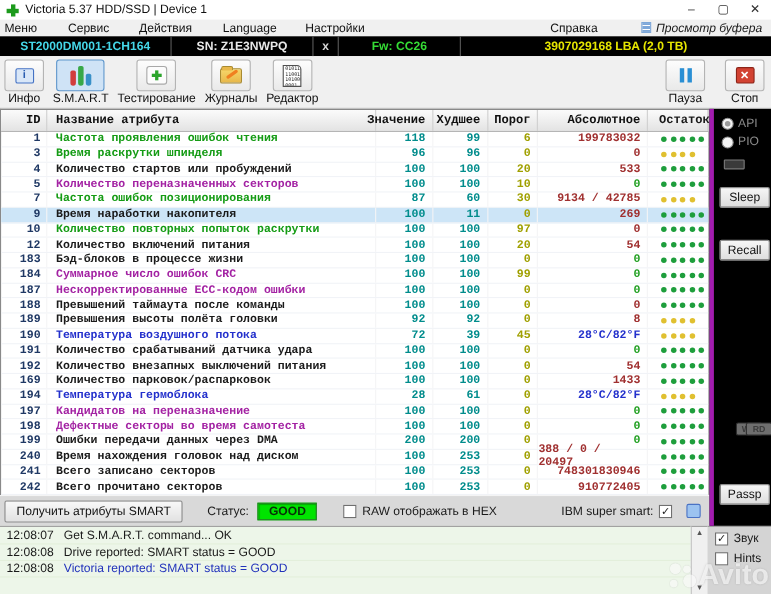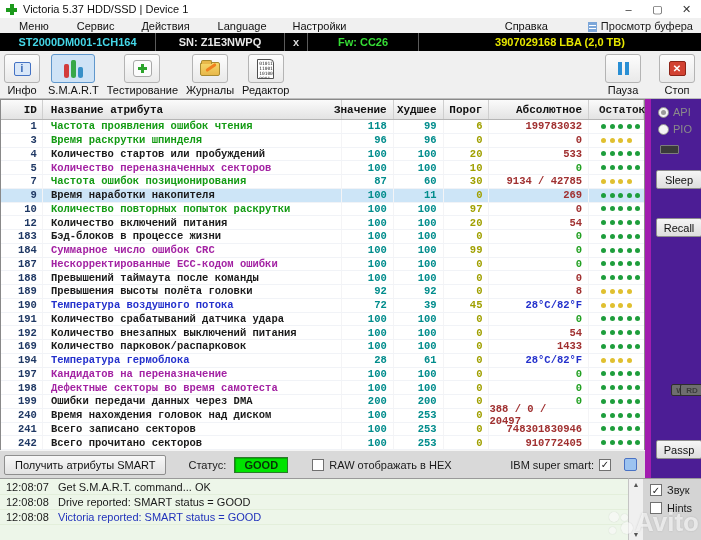--- a/index.html
+++ b/index.html
@@ -17,24 +17,24 @@
   .app-icon { width: 11px; height: 11px; position: relative; margin-right: 6px; }
   .app-icon::before, .app-icon::after { content: ""; position: absolute; background: #1c9a1c; }
   .app-icon::before { left: 4px; top: 0; width: 4px; height: 11px; }
   .app-icon::after { left: 0; top: 4px; width: 11px; height: 4px; }
   .title-text { font-size: 11px; color: #111; }
   .win-controls { margin-left: auto; display: flex; }
   .win-btn { width: 29px; text-align: center; font-size: 11px; color: #333; line-height: 18px; }
   
   .menubar { height: 15px; background: #f0f0f0; display: flex; align-items: center; font-size: 11px; }
   .menu-item { color: #111; }
-  .m-menu { margin-left: 19px; } .m-service { margin-left: 28px; } .m-actions { margin-left: 27px; }
+  .m-menu { margin-left: 4px; } .m-service { margin-left: 28px; } .m-actions { margin-left: 27px; }
   .m-language { margin-left: 28px; } .m-settings { margin-left: 26px; }
   .m-help { margin-left: auto; }
-  .buffer-view { display: flex; align-items: flex-end; margin-left: 40px; margin-right: 8px; }
+  .buffer-view { display: flex; align-items: flex-start; margin-left: 40px; margin-right: 8px; font-style: italic; }
   .buffer-icon { width: 9px; height: 10px; margin-right: 4px; background: repeating-linear-gradient(#7da7d9 0 2px, #ffffff 2px 3px); border: 1px solid #7da7d9; }
   
   .devicebar { height: 18px; background: #000; display: flex; font-weight: bold; font-size: 11px; align-items: stretch; }
   .seg { display: flex; align-items: center; justify-content: center; border-right: 1px solid #5a5a5a; }
   .seg:last-child { border-right: none; }
   .seg-model { width: 156px; color: #45d7e8; }
   .seg-sn { width: 129px; color: #e8e8e8; }
   .seg-x { width: 23px; color: #d8d8d8; }
   .seg-fw { width: 111px; color: #35dd35; }
   .seg-cap { flex: 1; color: #e6e600; }
@@ -82,21 +82,21 @@
   .c-abs  { width: 100px; justify-content: flex-end; padding-right: 6px; }
   .c-rem  { width: 55px;  padding-left: 12px; gap: 3.5px; border-right: none; text-align: right; }
   .thead .c-id, .thead .c-val, .thead .c-worst, .thead .c-thr, .thead .c-abs { color: #111; }
   .thead .c-name { color: #111; }
   .thead .c-rem { padding-left: 10px; }
   .n-green { color: #149b14; } .n-purple { color: #a322a3; } .n-blue { color: #2330cc; } .n-black { color: #1a1a1a; }
   .a-red { color: #a03030; } .a-green { color: #22a022; } .a-blue { color: #2330cc; }
   .dot { width: 5px; height: 5px; border-radius: 50%; flex: none; }
   .dot-green { background: #1e9e3c; } .dot-yellow { background: #e0c030; }
   
-  .right-panel { width: 56px; background: #4c1d95; position: relative; font-size: 11px; border-left: 6px solid #a21caf; }
+  .right-panel { width: 56px; background: #000000; position: relative; font-size: 11px; border-left: 4px solid #a21caf; }
   .radio-row { position: absolute; left: 7px; display: flex; align-items: center; gap: 4px; color: #8b8b8b; }
   .radio { width: 11px; height: 11px; border-radius: 50%; background: #f4f4f4; border: 1px solid #8e8e8e; position: relative; flex: none; }
   .radio.sel::after { content: ""; position: absolute; left: 2px; top: 2px; width: 5px; height: 5px; border-radius: 50%; background: #9a9a9a; }
   .led { position: absolute; left: 9px; top: 46px; width: 19px; height: 9px; background: #3a3a3a; border: 1px solid #7c7c7c; border-radius: 1px; }
   .side-btn { position: absolute; left: 5px; width: 46px; height: 19px; background: linear-gradient(#f6f6f6, #dedede); border: 1px solid #8e8e8e; border-radius: 2px; font-size: 11px; color: #111; display: flex; align-items: center; justify-content: center; }
   .btn-sleep { top: 71px; } .btn-recall { top: 119px; } .btn-passp { top: 341px; }
   .mini-btn { position: absolute; top: 285px; width: 24px; height: 12px; background: #6e6e6e; border: 1px solid #2e2e2e; border-radius: 2px; font-size: 8px; color: #3c3c3c; display: flex; align-items: center; justify-content: center; font-weight: bold; }
   .btn-wr { left: 20px; } .btn-rd { left: 29px; }
   
   .status-bar { height: 28px; background: #d9d9d9; border-top: 1px solid #f4f4f4; display: flex; align-items: center; font-size: 11px; }

